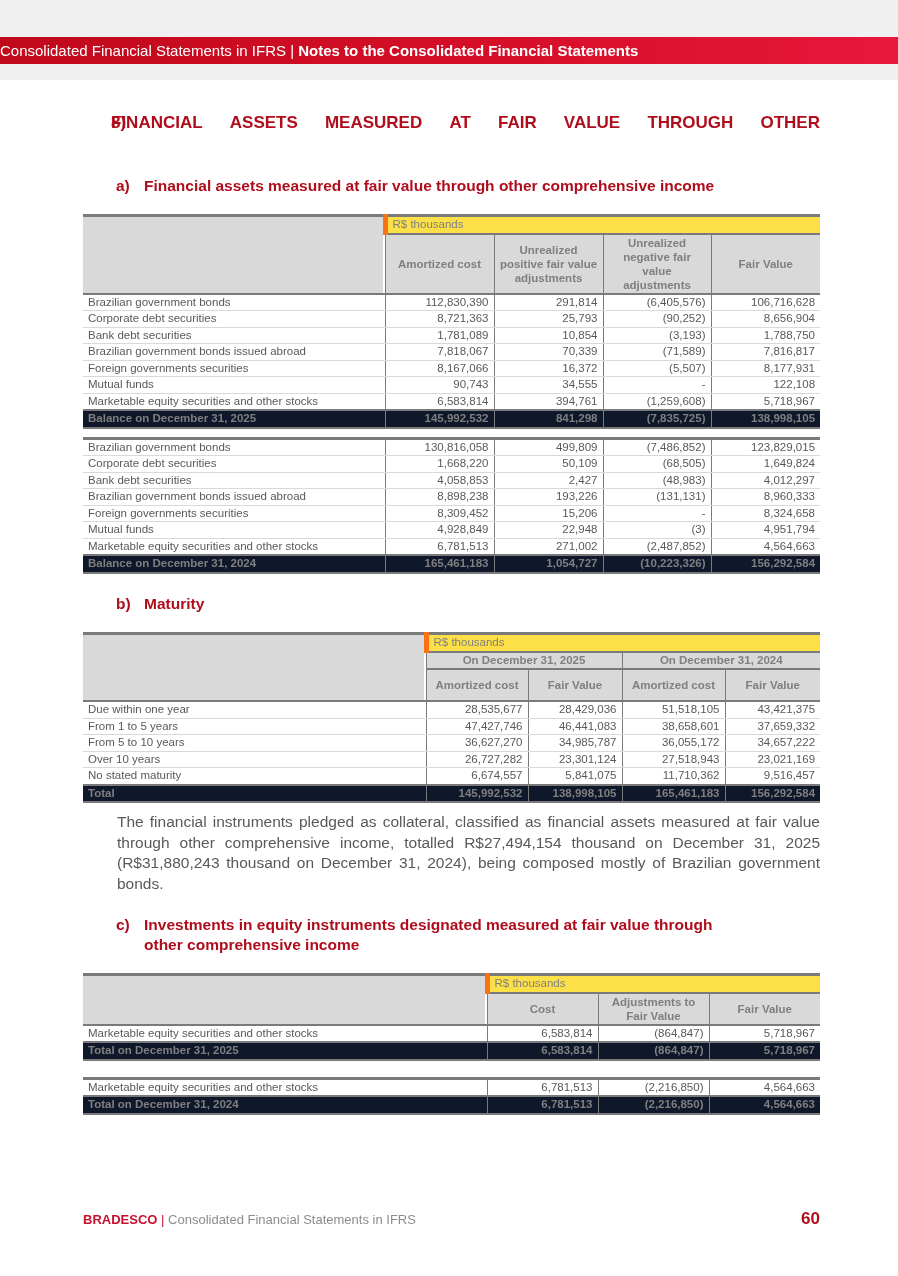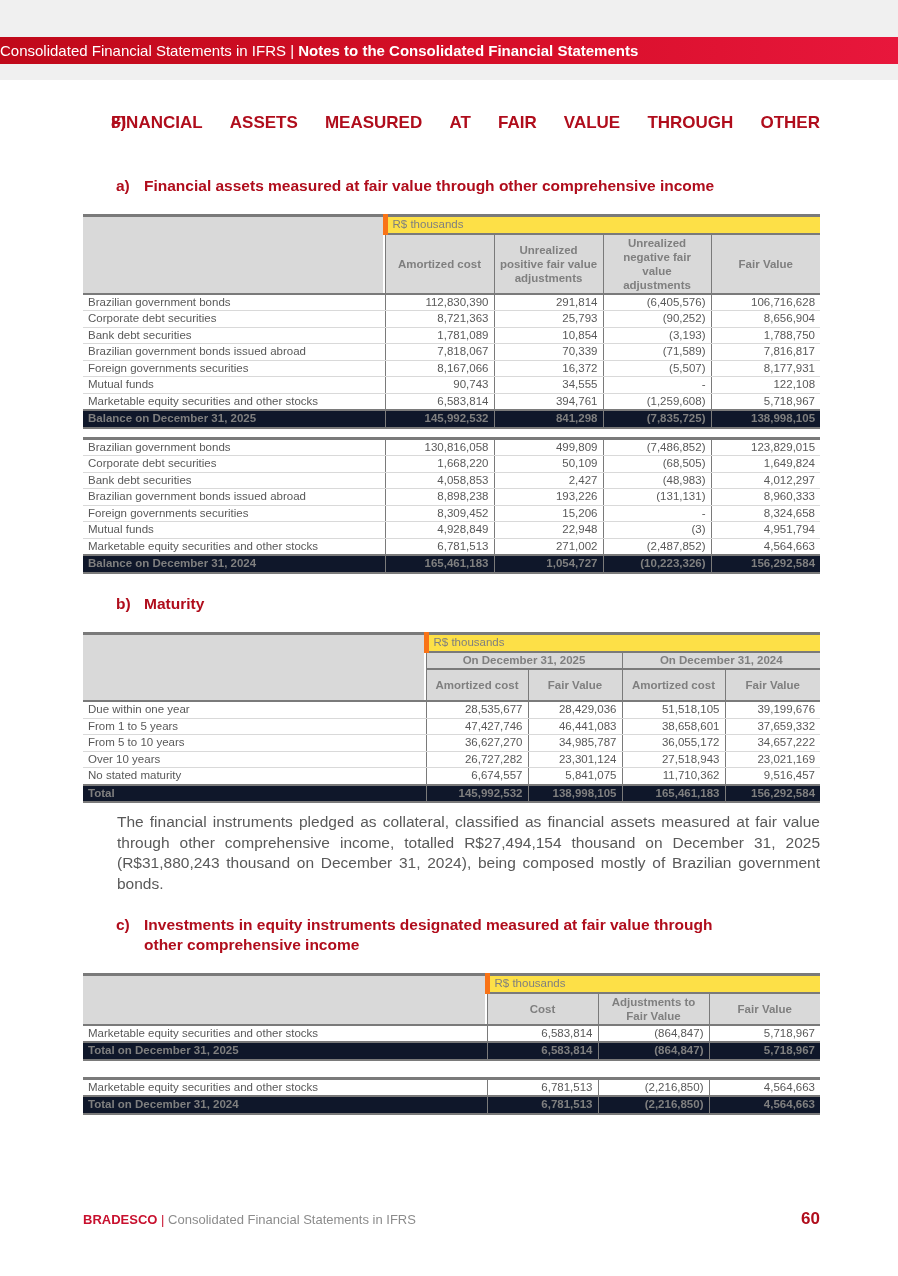--- a/index.html
+++ b/index.html
@@ -260,21 +260,21 @@
     <td class="hl">Amortized cost</td>
     <td class="hl">Fair Value</td>
   </tr>
   </tbody>
     <tbody id="tb-rows">
       <tr class="row">
         <td>Due within one year</td>
         <td class="num">28,535,677</td>
         <td class="num">28,429,036</td>
         <td class="num">51,518,105</td>
-        <td class="num">39,199,676</td>
+        <td class="num">43,421,375</td>
       </tr>
       <tr class="row">
         <td>From 1 to 5 years</td>
         <td class="num">47,427,746</td>
         <td class="num">46,441,083</td>
         <td class="num">38,658,601</td>
         <td class="num">37,659,332</td>
       </tr>
       <tr class="row">
         <td>From 5 to 10 years</td>

